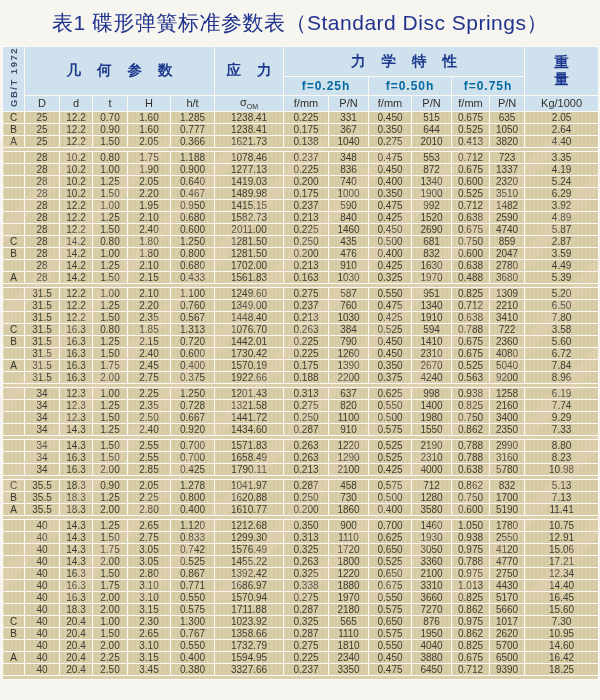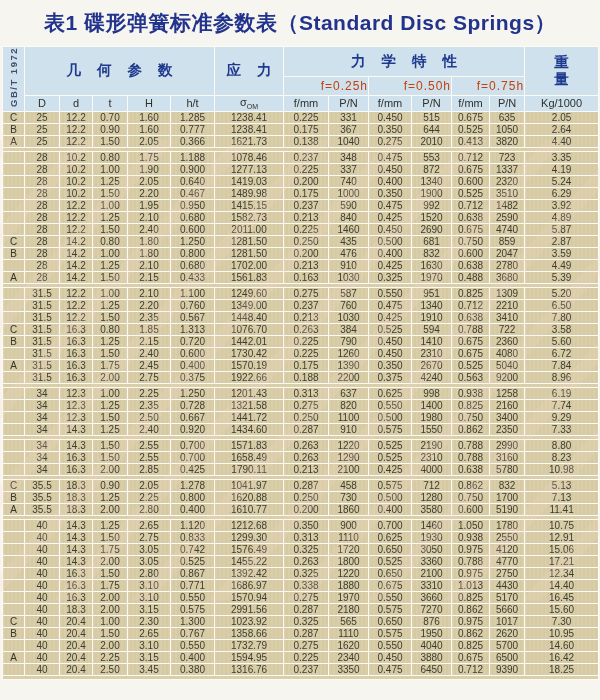--- a/index.html
+++ b/index.html
@@ -8,21 +8,21 @@
     position: relative;
     background: #f7f5ef;
     font-family: "Liberation Sans", sans-serif;
     overflow: hidden;
   }
   .title {
     position: absolute;
     top: 9px; left: 0; right: 0;
     text-align: center;
     font-size: 21px;
-    font-weight: bold;
+    font-weight: normal;
     color: #22338e;
     letter-spacing: 0.5px;
     white-space: nowrap;
   }
   table.spring {
     position: absolute;
     top: 46px; left: 2px;
     width: 596px;
     border-collapse: collapse;
     table-layout: fixed;
@@ -46,24 +46,23 @@
   }
   .wt {
     color: #1e3a8e;
     font-weight: bold;
     font-size: 14.5px;
     line-height: 17px;
   }
   tr.hsub th {
     height: 18px;
     font-size: 12px;
-    font-weight: normal;
-    color: #c2410c;
+    font-weight: bold;
+    color: #0369a1;
     letter-spacing: 1px;
-    text-align: right;
   }
   tr.hcols th {
     height: 16px;
     font-size: 11px;
     font-weight: normal;
     color: #30302c;
   }
   .sigma-cell { font-size: 10px; color: #30302c; }
   .sigma-cell sub { font-size: 7px; }
   .gb-cell { vertical-align: middle; }
@@ -228,21 +227,21 @@
       </tr>
       <tr>
         <td class="rl"></td>
         <td>28</td>
         <td>10.2</td>
         <td>1.00</td>
         <td>1.90</td>
         <td>0.900</td>
         <td>1277.13</td>
         <td>0.225</td>
-        <td>337</td>
+        <td>836</td>
         <td>0.450</td>
         <td>872</td>
         <td>0.675</td>
         <td>1337</td>
         <td>4.19</td>
       </tr>
       <tr>
         <td class="rl"></td>
         <td>28</td>
         <td>10.2</td>
@@ -801,21 +800,21 @@
         <td>5170</td>
         <td>16.45</td>
       </tr>
       <tr>
         <td class="rl"></td>
         <td>40</td>
         <td>18.3</td>
         <td>2.00</td>
         <td>3.15</td>
         <td>0.575</td>
-        <td>2991.56</td>
+        <td>1711.88</td>
         <td>0.287</td>
         <td>2180</td>
         <td>0.575</td>
         <td>7270</td>
         <td>0.862</td>
         <td>5660</td>
         <td>15.60</td>
       </tr>
       <tr>
         <td class="rl">C</td>
@@ -851,21 +850,21 @@
       </tr>
       <tr>
         <td class="rl"></td>
         <td>40</td>
         <td>20.4</td>
         <td>2.00</td>
         <td>3.10</td>
         <td>0.550</td>
         <td>1732.79</td>
         <td>0.275</td>
-        <td>1620</td>
+        <td>1810</td>
         <td>0.550</td>
         <td>4040</td>
         <td>0.825</td>
         <td>5700</td>
         <td>14.60</td>
       </tr>
       <tr>
         <td class="rl">A</td>
         <td>40</td>
         <td>20.4</td>
@@ -881,21 +880,21 @@
         <td>6500</td>
         <td>16.42</td>
       </tr>
       <tr>
         <td class="rl"></td>
         <td>40</td>
         <td>20.4</td>
         <td>2.50</td>
         <td>3.45</td>
         <td>0.380</td>
-        <td>1316.76</td>
+        <td>3327.66</td>
         <td>0.237</td>
         <td>3350</td>
         <td>0.475</td>
         <td>6450</td>
         <td>0.712</td>
         <td>9390</td>
         <td>18.25</td>
       </tr>
       <tr class="sep">
         <td colspan="14"></td>

